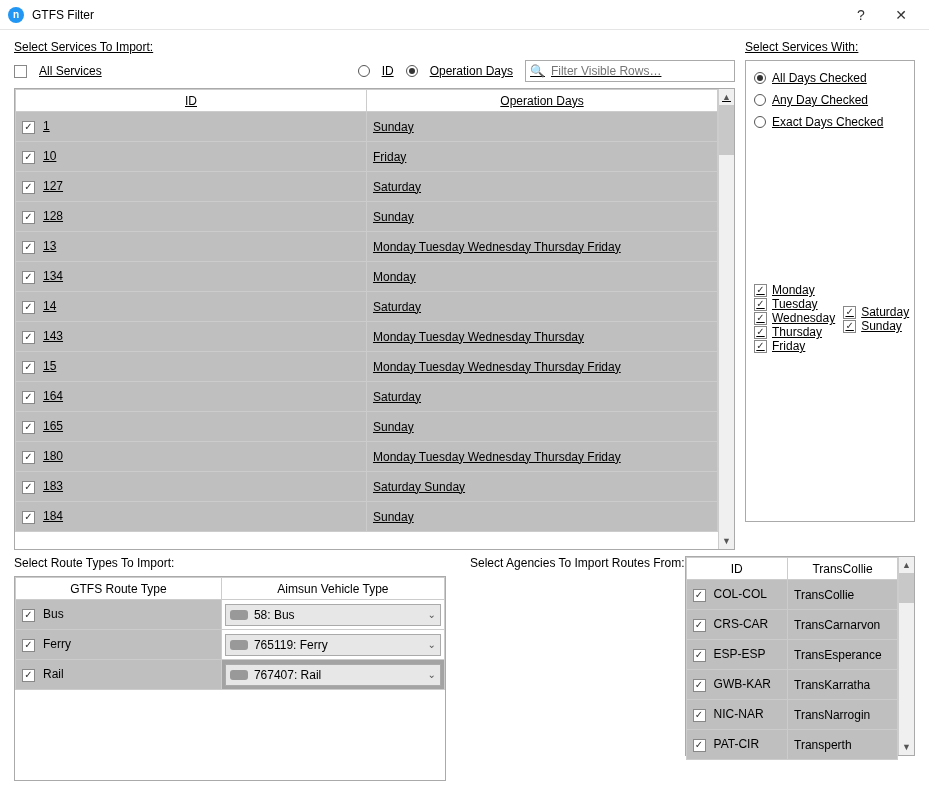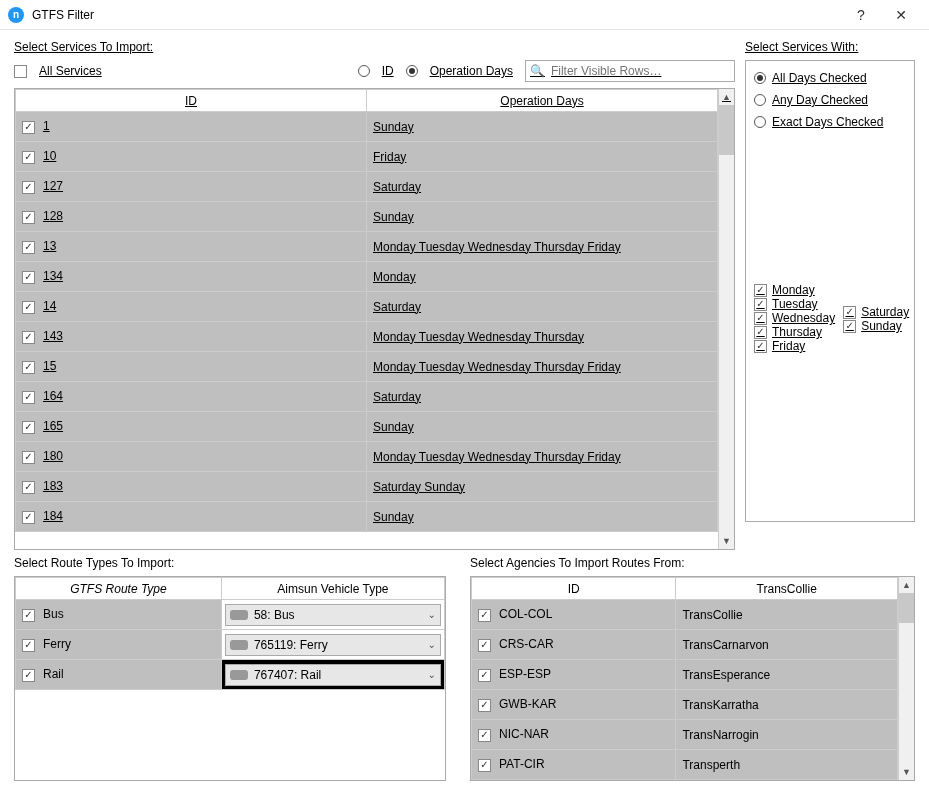--- a/index.html
+++ b/index.html
@@ -61,21 +61,21 @@
   .idcol{width:50%;}
   td .chk{margin-right:8px;background:#fff;}
 
   .right-group { border:1px solid #aaa; padding:6px 8px; height:462px; margin-top:0; }
   .radio-row {display:flex;align-items:center;gap:6px;height:22px;}
   .days-grid{margin-top:150px;display:grid;grid-template-columns:auto auto;column-gap:8px;row-gap:6px;}
   .day-row{display:flex;align-items:center;gap:5px;}
 
   .bottom-section{display:flex;gap:24px;margin-top:6px;height:200px;}
   .bottom-left{width:432px;display:flex;flex-direction:column;}
-  .bottom-right{flex:1;display:flex;flex-direction:column;}
+  .bottom-right{flex:1;display:flex;flex-direction:row;}
 
   .rtable-wrap{border:1px solid #aaa;flex:1;}
   .rtable th{height:22px;}
   .rtable td{height:30px;background:#bfbfbf;}
   .combo{display:flex;align-items:center;background:#e7e7e7;border:1px solid #aaa;height:22px;padding:0 4px;margin:3px;}
   .combo .vicon{width:18px;height:10px;background:#999;border-radius:3px;margin-right:6px;}
   .combo .arrow{margin-left:auto;color:#555;font-size:10px;}
 
   .ag-wrap{border:1px solid #aaa;flex:1;display:flex;}
   .ag-body{flex:1;}
@@ -245,21 +245,21 @@
     </div>
   </div>
 
   <div class="bottom-section">
     <div class="bottom-left">
       <div class="section-label">Select Route Types To Import:</div>
       <div class="rtable-wrap">
         <table class="rtable">
           <thead>
               <tr>
-            <th style="width:48%;font-style:italic;">GTFS Route Type</th>
+            <th style="width:48%;">GTFS Route Type</th>
             <th>Aimsun Vehicle Type</th>
           </tr>
             </thead>
           <tbody id="rtypes-tbody">
               <tr>
                 <td><span class="chk checked"></span><span>Bus</span></td>
                 <td style="background:#fff;padding:0;">
                   <div class="combo">
                     <span class="vicon"></span>
                     <span>58: Bus</span>
@@ -272,21 +272,21 @@
                 <td style="background:#fff;padding:0;">
                   <div class="combo">
                     <span class="vicon"></span>
                     <span>765119: Ferry</span>
                     <span class="arrow">⌄</span>
                   </div>
                 </td>
               </tr>
               <tr>
                 <td><span class="chk checked"></span><span>Rail</span></td>
-                <td style="background:#000000;padding:0;text-align:center;">
+                <td style="background:#a3a3a3;padding:0;text-align:center;">
                   <div class="combo">
                     <span class="vicon"></span>
                     <span>767407: Rail</span>
                     <span class="arrow">⌄</span>
                   </div>
                 </td>
               </tr>
             </tbody>
         </table>
         <div style="height:90px;background:#fff;"></div>

